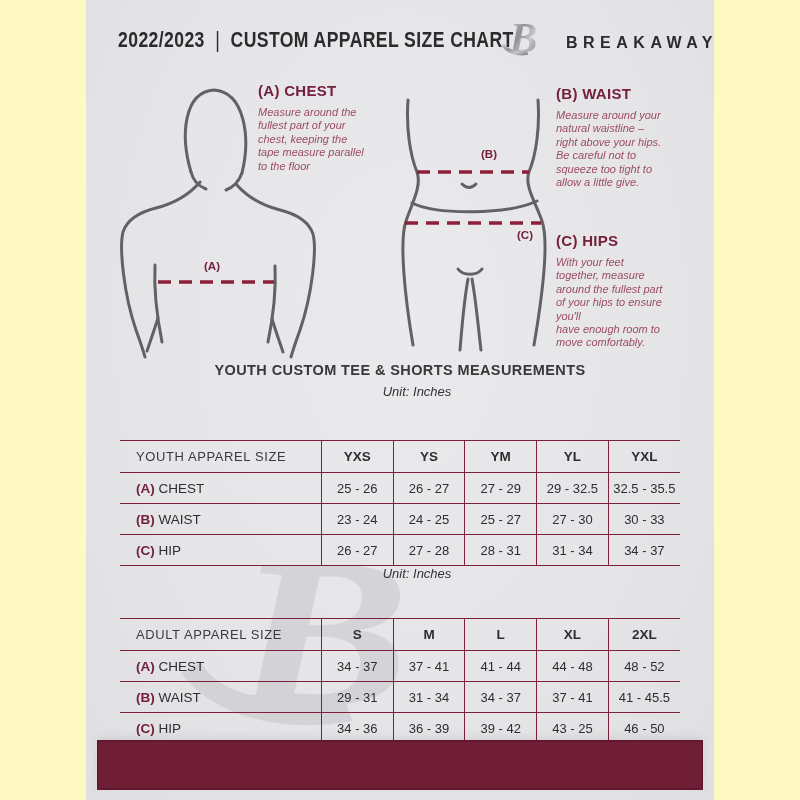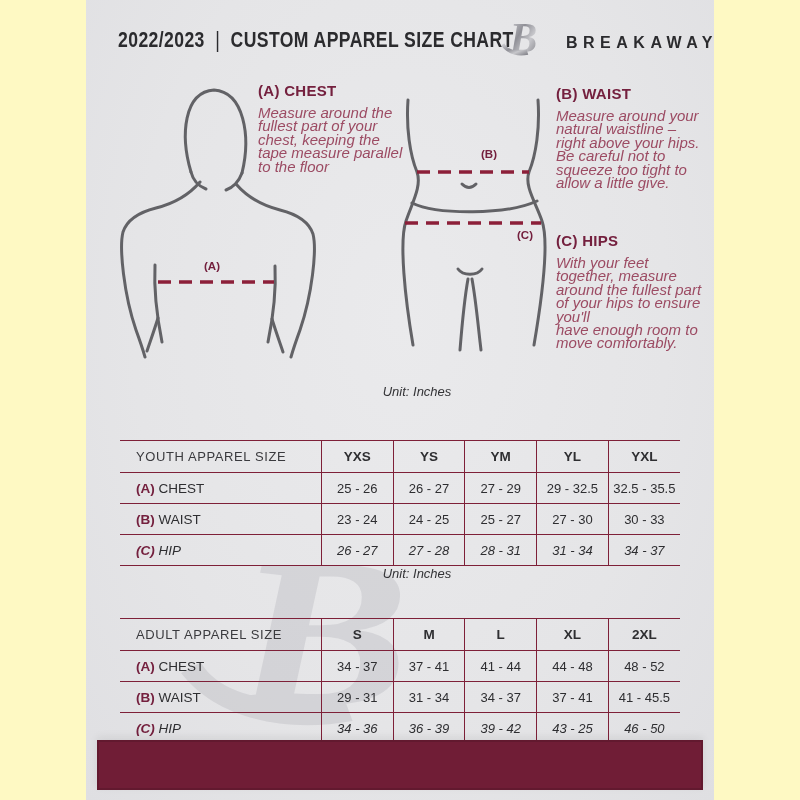--- a/index.html
+++ b/index.html
@@ -13,21 +13,21 @@
              font-weight:bold;font-size:22px;letter-spacing:.5px;color:#2b2b2e;
              transform:scaleX(.8);transform-origin:left center;}
   .hdr-sep{display:inline-block;margin:0 13px;font-weight:normal;color:#2b2b2e;}
   .logo-svg{position:absolute;left:410px;top:15px;width:52px;height:46px;}
   .brand{position:absolute;left:480px;top:34px;font-weight:bold;font-size:16px;
          letter-spacing:5.5px;color:#2b2b2e;white-space:nowrap;}
 
   
   .sec{position:absolute;}
   .sec-title{font-weight:bold;font-size:15px;letter-spacing:.3px;color:#74203e;margin:0 0 7px 0;}
-  .sec-body{font-style:italic;font-size:15px;line-height:13.4px;color:#9c4b63;
+  .sec-body{font-style:italic;font-size:11px;line-height:13.4px;color:#9c4b63;
             white-space:pre-line;margin:0;}
   #sec-a{left:172px;top:82px;width:165px;}
   #sec-b{left:470px;top:85px;width:160px;}
   #sec-c{left:470px;top:225px;width:165px;margin-top:7px;}
 
   
   .fig{position:absolute;}
   .fig path{fill:none;stroke:#626266;stroke-width:3;stroke-linecap:round;}
   .fig .dash{stroke:#8c1f39;stroke-width:3.5;stroke-linecap:butt;stroke-dasharray:13 8;}
   .fig-label{position:absolute;font-weight:bold;font-size:11.5px;color:#74203e;}
@@ -35,21 +35,21 @@
   
   .tbl-title{position:absolute;left:0;width:628px;text-align:center;
              font-weight:bold;font-size:14.5px;letter-spacing:.4px;color:#38383b;}
   .tbl-unit{position:absolute;left:0;width:662px;text-align:center;
             font-style:italic;font-size:13px;color:#333336;}
   table.size-table{position:absolute;left:34px;width:560px;border-collapse:collapse;
                    table-layout:fixed;background:transparent;margin-top:31px;}
   .size-table td{border-top:1.5px solid #7e2038;text-align:center;vertical-align:middle;
                  font-size:13px;color:#2e2e31;height:30px;padding:0;}
   .size-table tr.head td{height:31px;}
-  .size-table tr:last-child td{border-bottom:1.5px solid #7e2038;font-style:italic;}
+  .size-table tr:last-child td{border-bottom:1.5px solid #7e2038;}
   .size-table td + td{border-left:1.5px solid #7e2038;}
   .size-table td.c0{width:185px;text-align:left;padding-left:16px;}
   .size-table td.col{font-weight:bold;font-size:13.5px;}
   .size-table td.szhead{font-weight:normal;font-size:13px;letter-spacing:.6px;color:#3a3a3e;}
   .size-table td.rowlab{font-size:13.5px;}
   .size-table .pfx{font-weight:bold;color:#74203e;}
 
   
   .watermark{position:absolute;left:62px;top:518px;width:330px;height:235px;opacity:.35;}
   .footer-bar{position:absolute;left:11px;top:740px;width:606px;height:50px;
@@ -133,20 +133,21 @@
 you'll
 have enough room to
 move comfortably.</p>
     </div>
 
     <svg class="watermark" viewBox="0 0 50 44" preserveAspectRatio="none">
       <text x="13" y="35" font-family="Liberation Serif, serif" font-weight="bold" font-style="italic" font-size="40" fill="#b4b4bb">B</text>
       <path d="M5 29 C10 37 20 40.5 31 38 L29.5 33 C20 35.5 11 33.5 8 27 Z" fill="#b4b4bb"></path>
     </svg>
 
+    <div class="tbl-title" style="top:362px;">YOUTH CUSTOM TEE &amp; SHORTS MEASUREMENTS</div>
     <div class="tbl-unit" style="top:384px;">Unit: Inches</div>
     <table class="size-table" style="top:409px;">
       <tbody>
           <tr class="head">
         <td class="c0 szhead">YOUTH APPAREL SIZE</td>
         <td class="col">YXS</td>
         <td class="col">YS</td>
         <td class="col">YM</td>
         <td class="col">YL</td>
         <td class="col">YXL</td>

